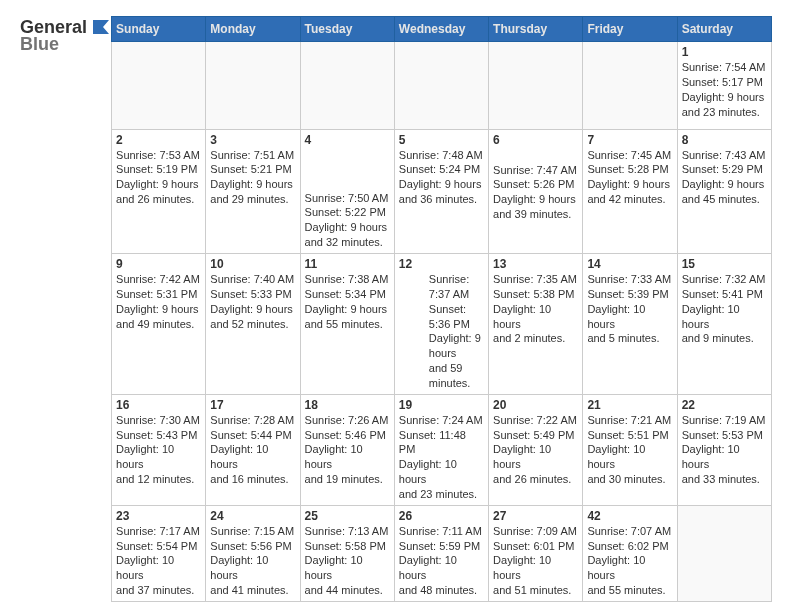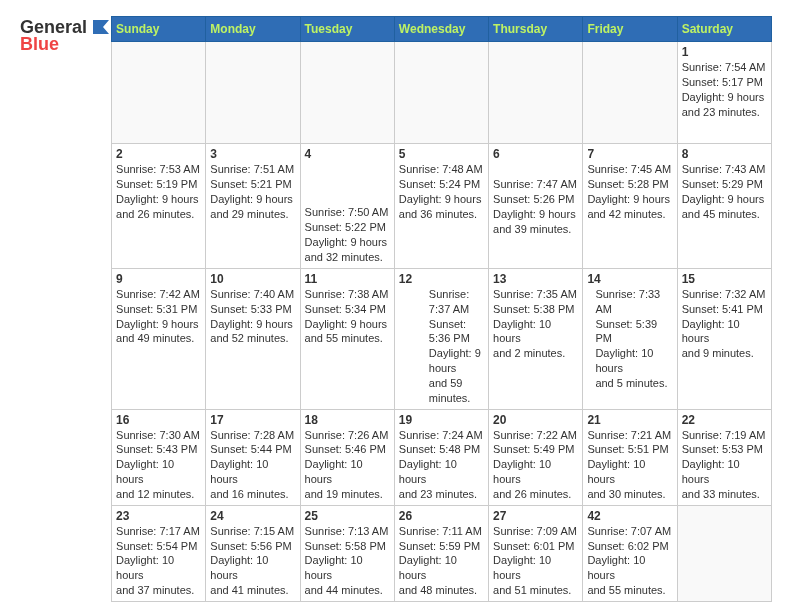--- a/index.html
+++ b/index.html
@@ -21,21 +21,21 @@
       display: flex;
       justify-content: space-between;
       align-items: flex-start;
       margin-bottom: 8px;
     }
     .logo {
       display: flex;
       align-items: center;
     }
     .logo-general { color: #333; }
-    .logo-blue { color: #ef4444; }
+    .logo-blue { color: #737373; }
     .logo-icon {
       width: 22px;
       height: 22px;
       margin-left: 2px;
     }
     .title-block {
       text-align: right;
     }
     .month-title {
       font-size: 32px;
@@ -48,21 +48,21 @@
       color: #555;
     }
     .calendar {
       width: 100%;
       flex: 1;
       border-collapse: collapse;
       border: 1px solid #ccc;
     }
     .calendar th {
       background-color: #2f6db5;
-      color: #bef264;
+      color: #e5e5e5;
       font-size: 12px;
       font-weight: bold;
       padding: 5px 4px;
       text-align: left;
       border: 1px solid #2060a0;
     }
     .calendar td {
       vertical-align: top;
       border: 1px solid #ccc;
       padding: 3px 4px;
@@ -220,21 +220,21 @@
           </td>
           <td>
             <span class="day-number">13</span>
             <div class="day-info" style="white-space: pre-line;">Sunrise: 7:35 AM
 Sunset: 5:38 PM
 Daylight: 10 hours
 and 2 minutes.</div>
           </td>
           <td>
             <span class="day-number">14</span>
-            <div class="day-info" style="white-space: pre-line; margin-left: 8px;">Sunrise: 7:33 AM
+            <div class="day-info" style="white-space: pre-line;">Sunrise: 7:33 AM
 Sunset: 5:39 PM
 Daylight: 10 hours
 and 5 minutes.</div>
           </td>
           <td>
             <span class="day-number">15</span>
             <div class="day-info" style="white-space: pre-line;">Sunrise: 7:32 AM
 Sunset: 5:41 PM
 Daylight: 10 hours
 and 9 minutes.</div>
@@ -258,21 +258,21 @@
           <td>
             <span class="day-number">18</span>
             <div class="day-info" style="white-space: pre-line;">Sunrise: 7:26 AM
 Sunset: 5:46 PM
 Daylight: 10 hours
 and 19 minutes.</div>
           </td>
           <td>
             <span class="day-number">19</span>
             <div class="day-info" style="white-space: pre-line;">Sunrise: 7:24 AM
-Sunset: 5:48 PM
+Sunset: 11:48 PM
 Daylight: 10 hours
 and 23 minutes.</div>
           </td>
           <td>
             <span class="day-number">20</span>
             <div class="day-info" style="white-space: pre-line;">Sunrise: 7:22 AM
 Sunset: 5:49 PM
 Daylight: 10 hours
 and 26 minutes.</div>
           </td>

